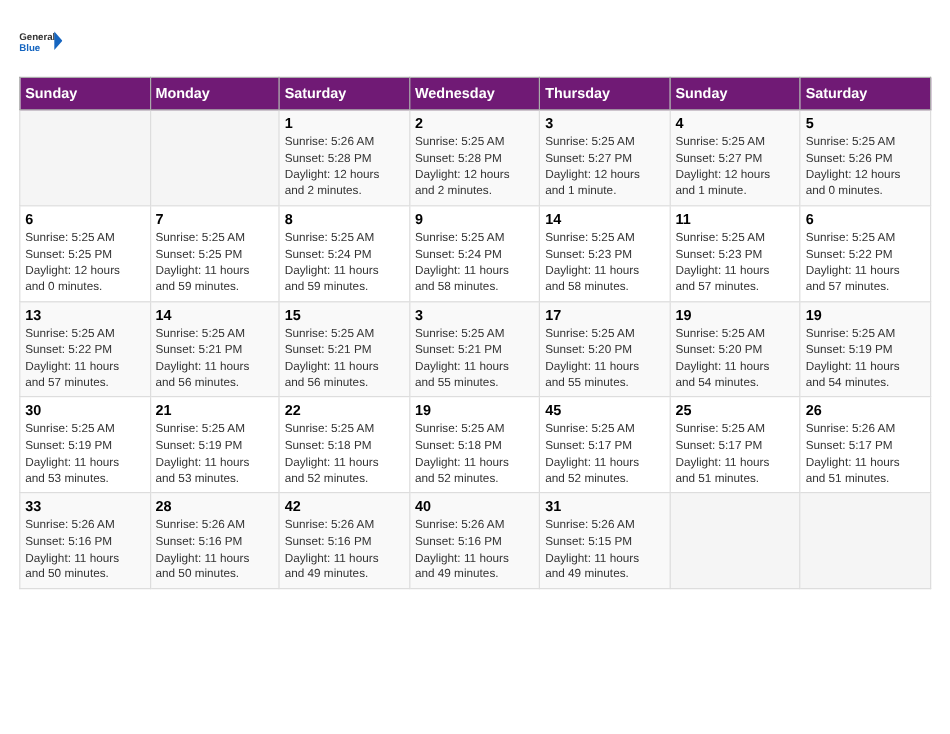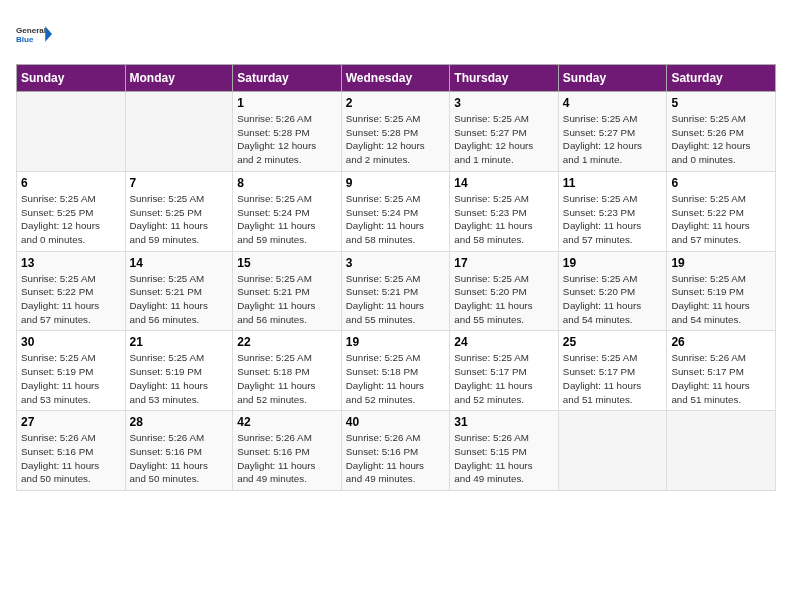--- a/index.html
+++ b/index.html
@@ -275,21 +275,21 @@
 and 52 minutes.</div>
         </td>
         <td>
           <span class="day-num">19</span>
           <div class="day-info" style="white-space: pre-line;">Sunrise: 5:25 AM
 Sunset: 5:18 PM
 Daylight: 11 hours
 and 52 minutes.</div>
         </td>
         <td>
-          <span class="day-num">24</span>
+          <span class="day-num">45</span>
           <div class="day-info" style="white-space: pre-line;">Sunrise: 5:25 AM
 Sunset: 5:17 PM
 Daylight: 11 hours
 and 52 minutes.</div>
         </td>
         <td>
           <span class="day-num">25</span>
           <div class="day-info" style="white-space: pre-line;">Sunrise: 5:25 AM
 Sunset: 5:17 PM
 Daylight: 11 hours
@@ -298,21 +298,21 @@
         <td>
           <span class="day-num">26</span>
           <div class="day-info" style="white-space: pre-line;">Sunrise: 5:26 AM
 Sunset: 5:17 PM
 Daylight: 11 hours
 and 51 minutes.</div>
         </td>
       </tr>
       <tr>
         <td>
-          <span class="day-num">27</span>
+          <span class="day-num">33</span>
           <div class="day-info" style="white-space: pre-line;">Sunrise: 5:26 AM
 Sunset: 5:16 PM
 Daylight: 11 hours
 and 50 minutes.</div>
         </td>
         <td>
           <span class="day-num">28</span>
           <div class="day-info" style="white-space: pre-line;">Sunrise: 5:26 AM
 Sunset: 5:16 PM
 Daylight: 11 hours

